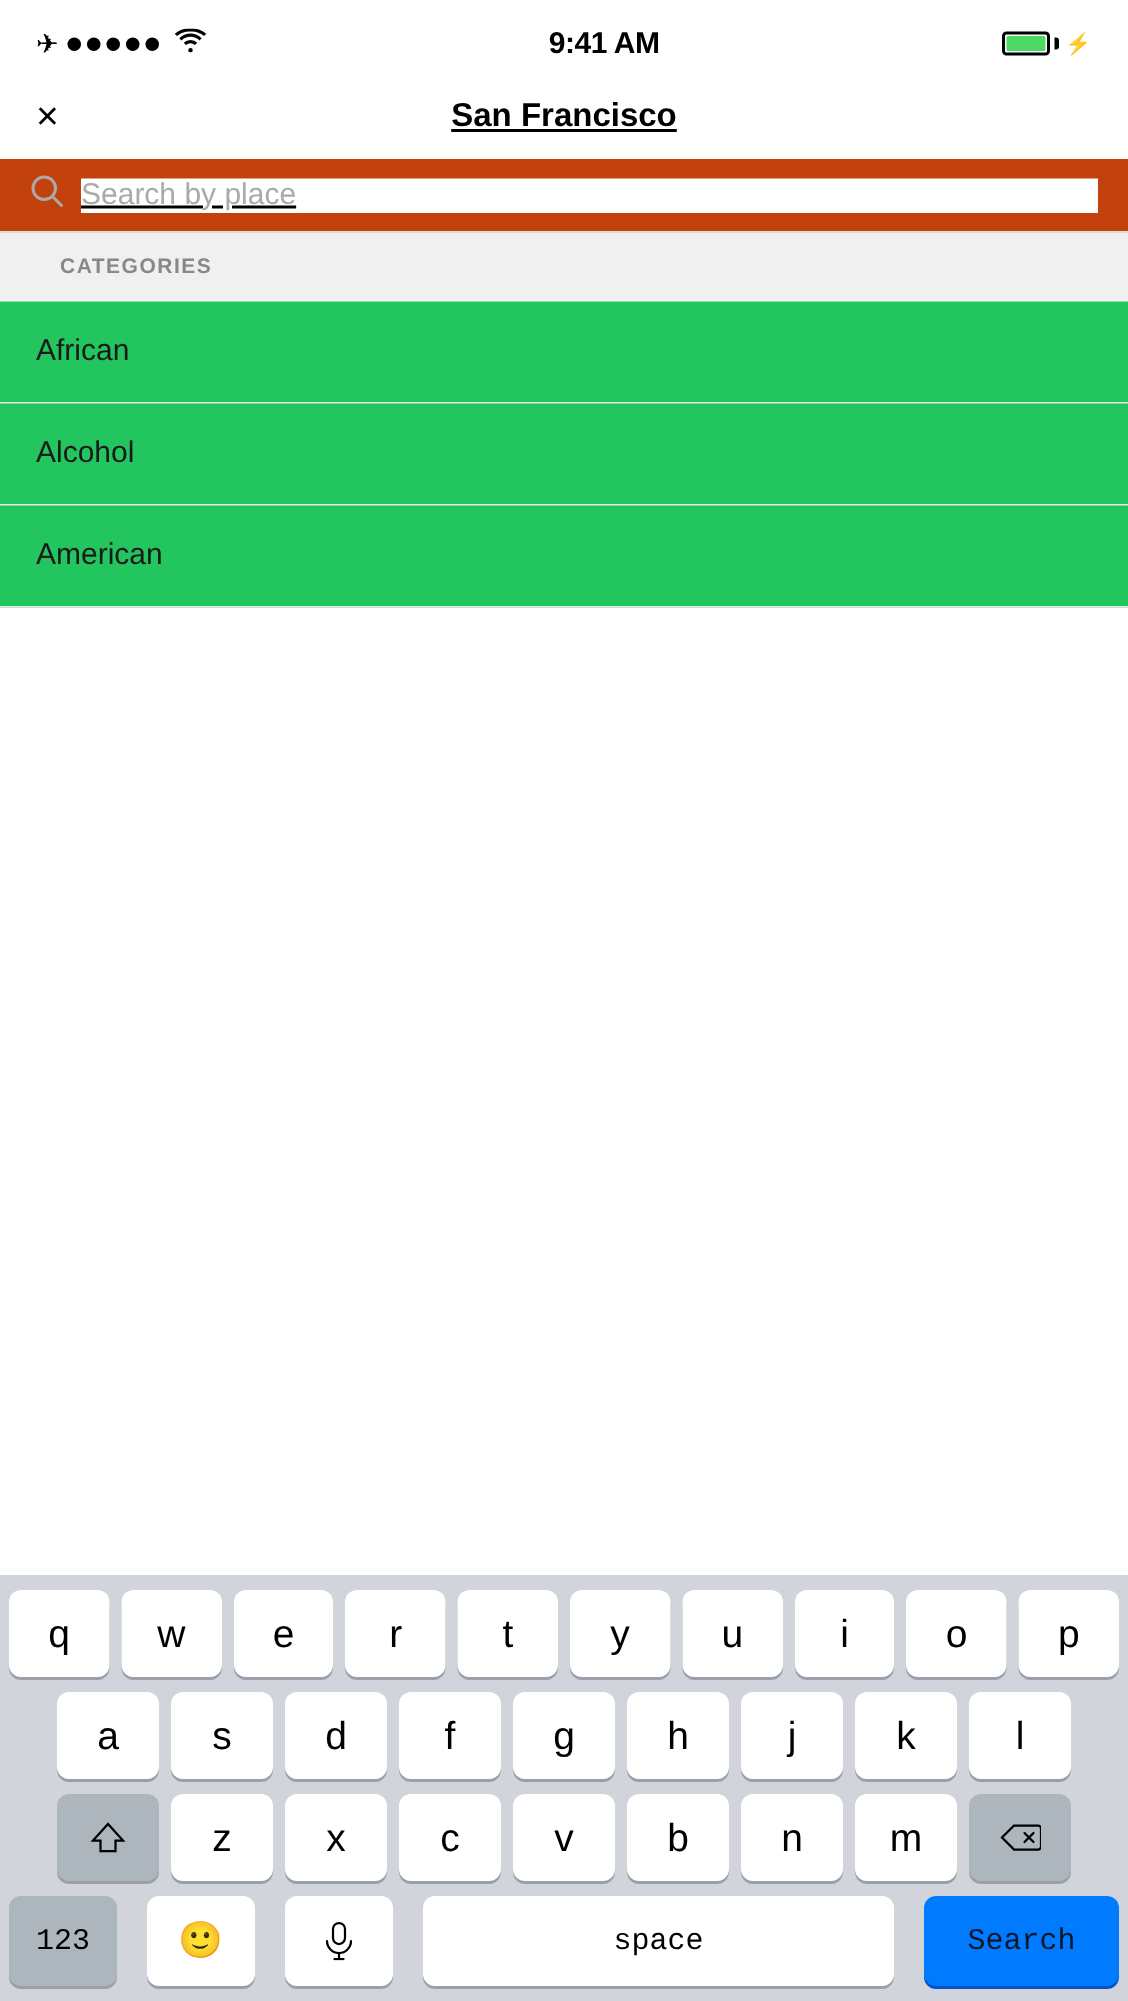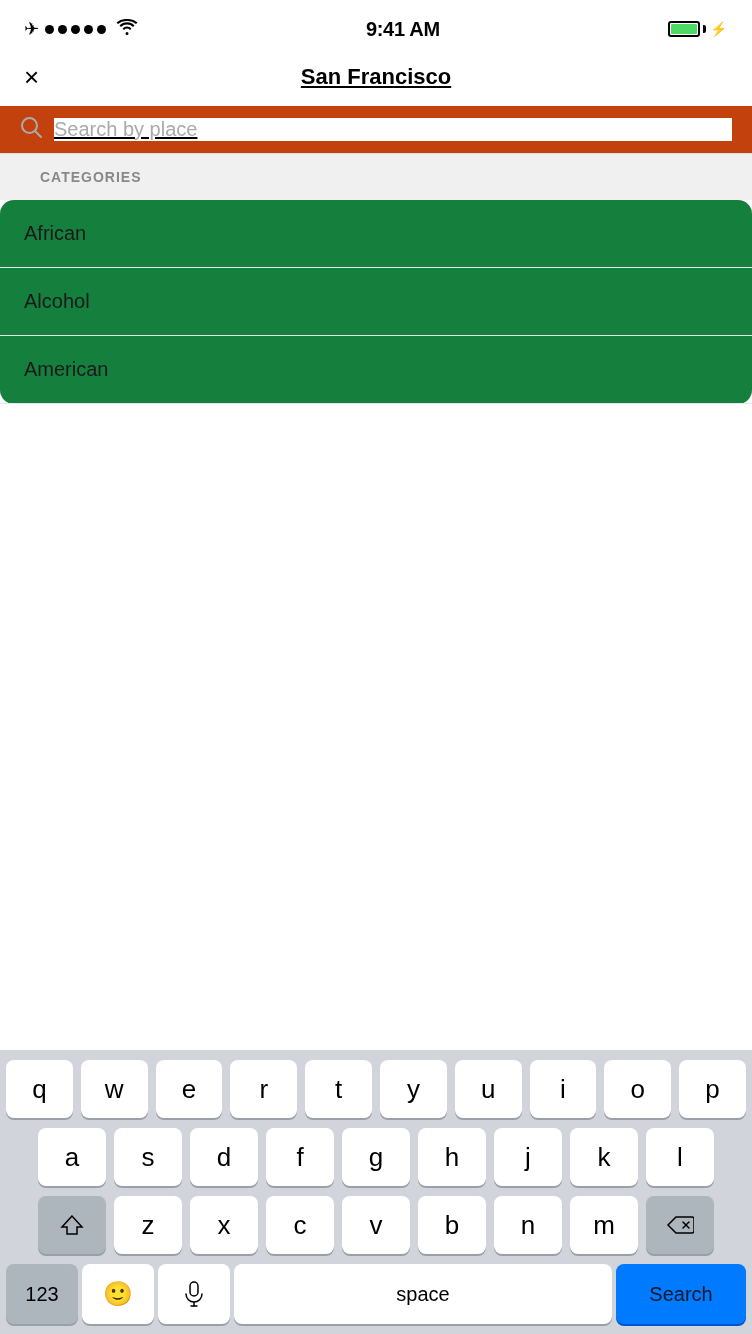--- a/index.html
+++ b/index.html
@@ -142,22 +142,21 @@
     .categories-label {
       font-size: 14px;
       font-weight: 600;
       color: #888;
       letter-spacing: 1px;
       text-transform: uppercase;
     }
 
     
     .category-list {
-      background: #15803d;
-      border-radius: 14px;
+      background: #22c55e;
     }
     .category-item {
       padding: 22px 24px;
       border-bottom: 1px solid #e8e8e8;
       cursor: pointer;
     }
     .category-item-text {
       font-size: 20px;
       font-weight: 500;
       color: #1a1a1a;
@@ -234,23 +233,24 @@
       color: #0f172a;
       font-size: 20px;
       font-weight: 500;
       flex: 0 0 130px;
       max-width: 130px;
       border-radius: 8px;
       box-shadow: 0 2px 0 #0055cc;
     }
     .keyboard-bottom-row {
       display: flex;
-      gap: 4px;
+      gap: 20px;
       justify-content: flex-start;
       margin-bottom: 4px;
+      font-family: Liberation Mono, monospace;
     }
   </style>
 </head>
 <body>
 
 <div class="status-bar">
   <div class="status-left">
     <span class="airplane-icon">✈</span>
     <div class="signal-dots">
       <div class="signal-dot"></div>

